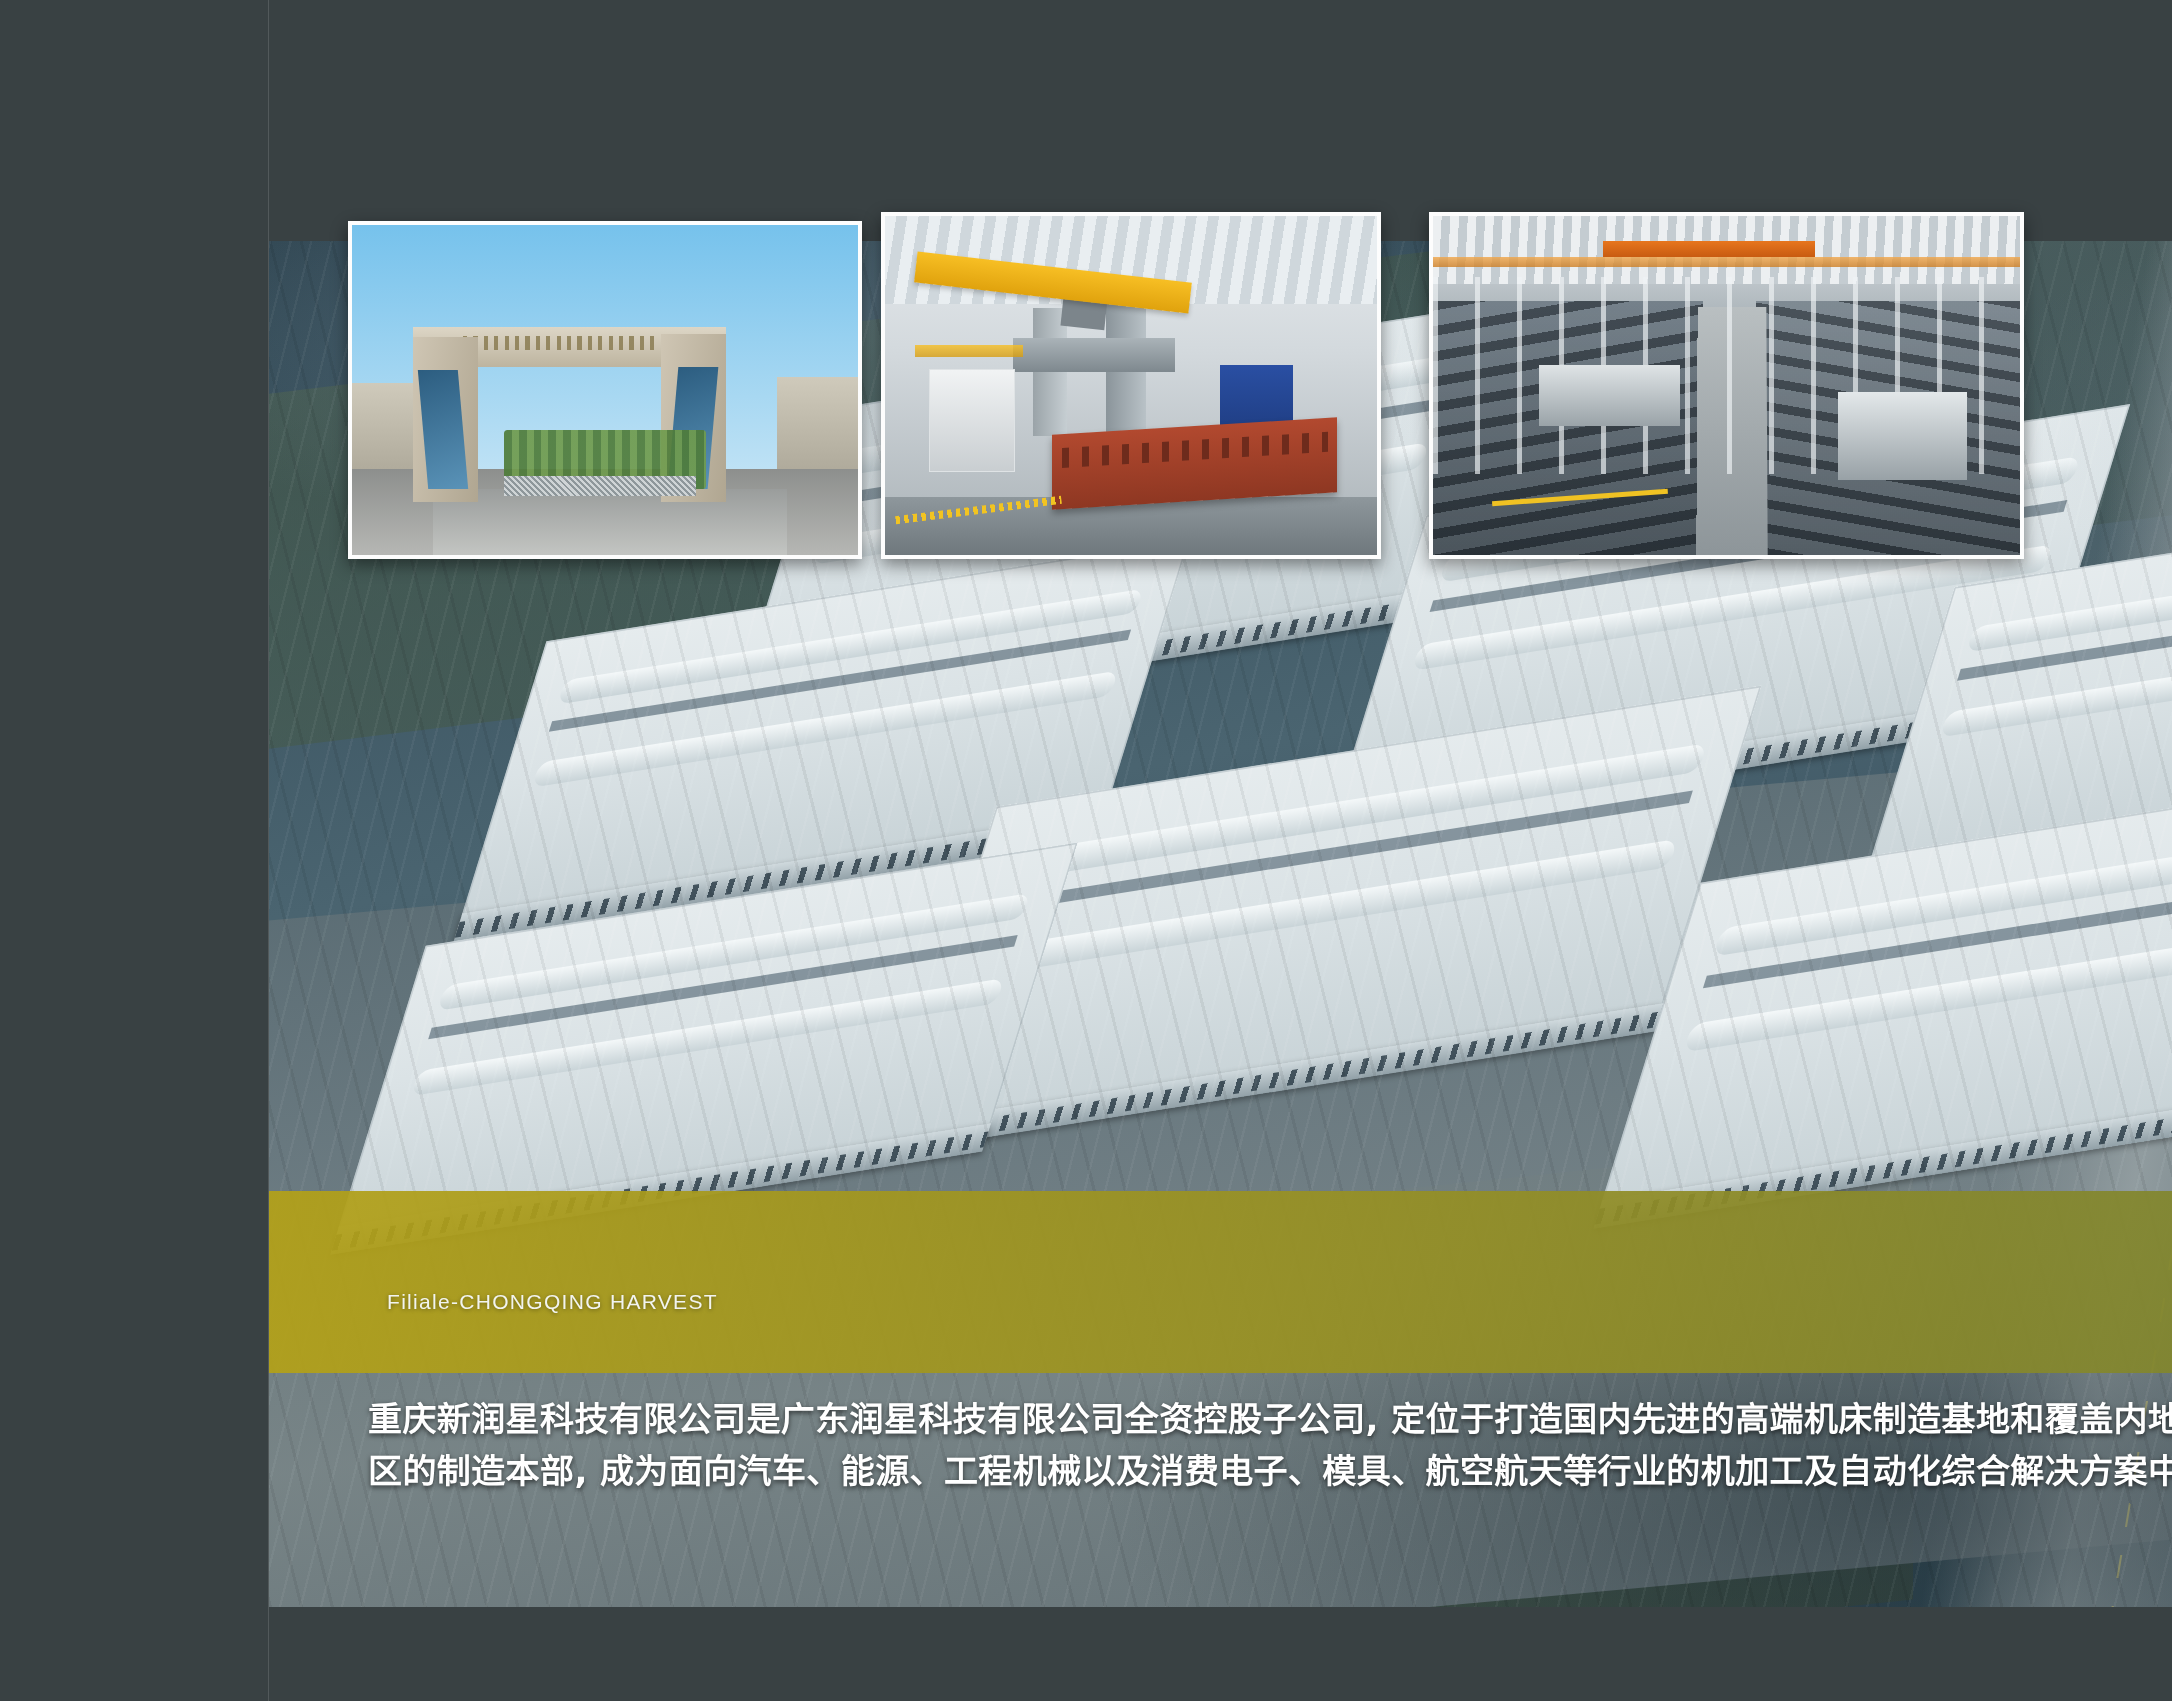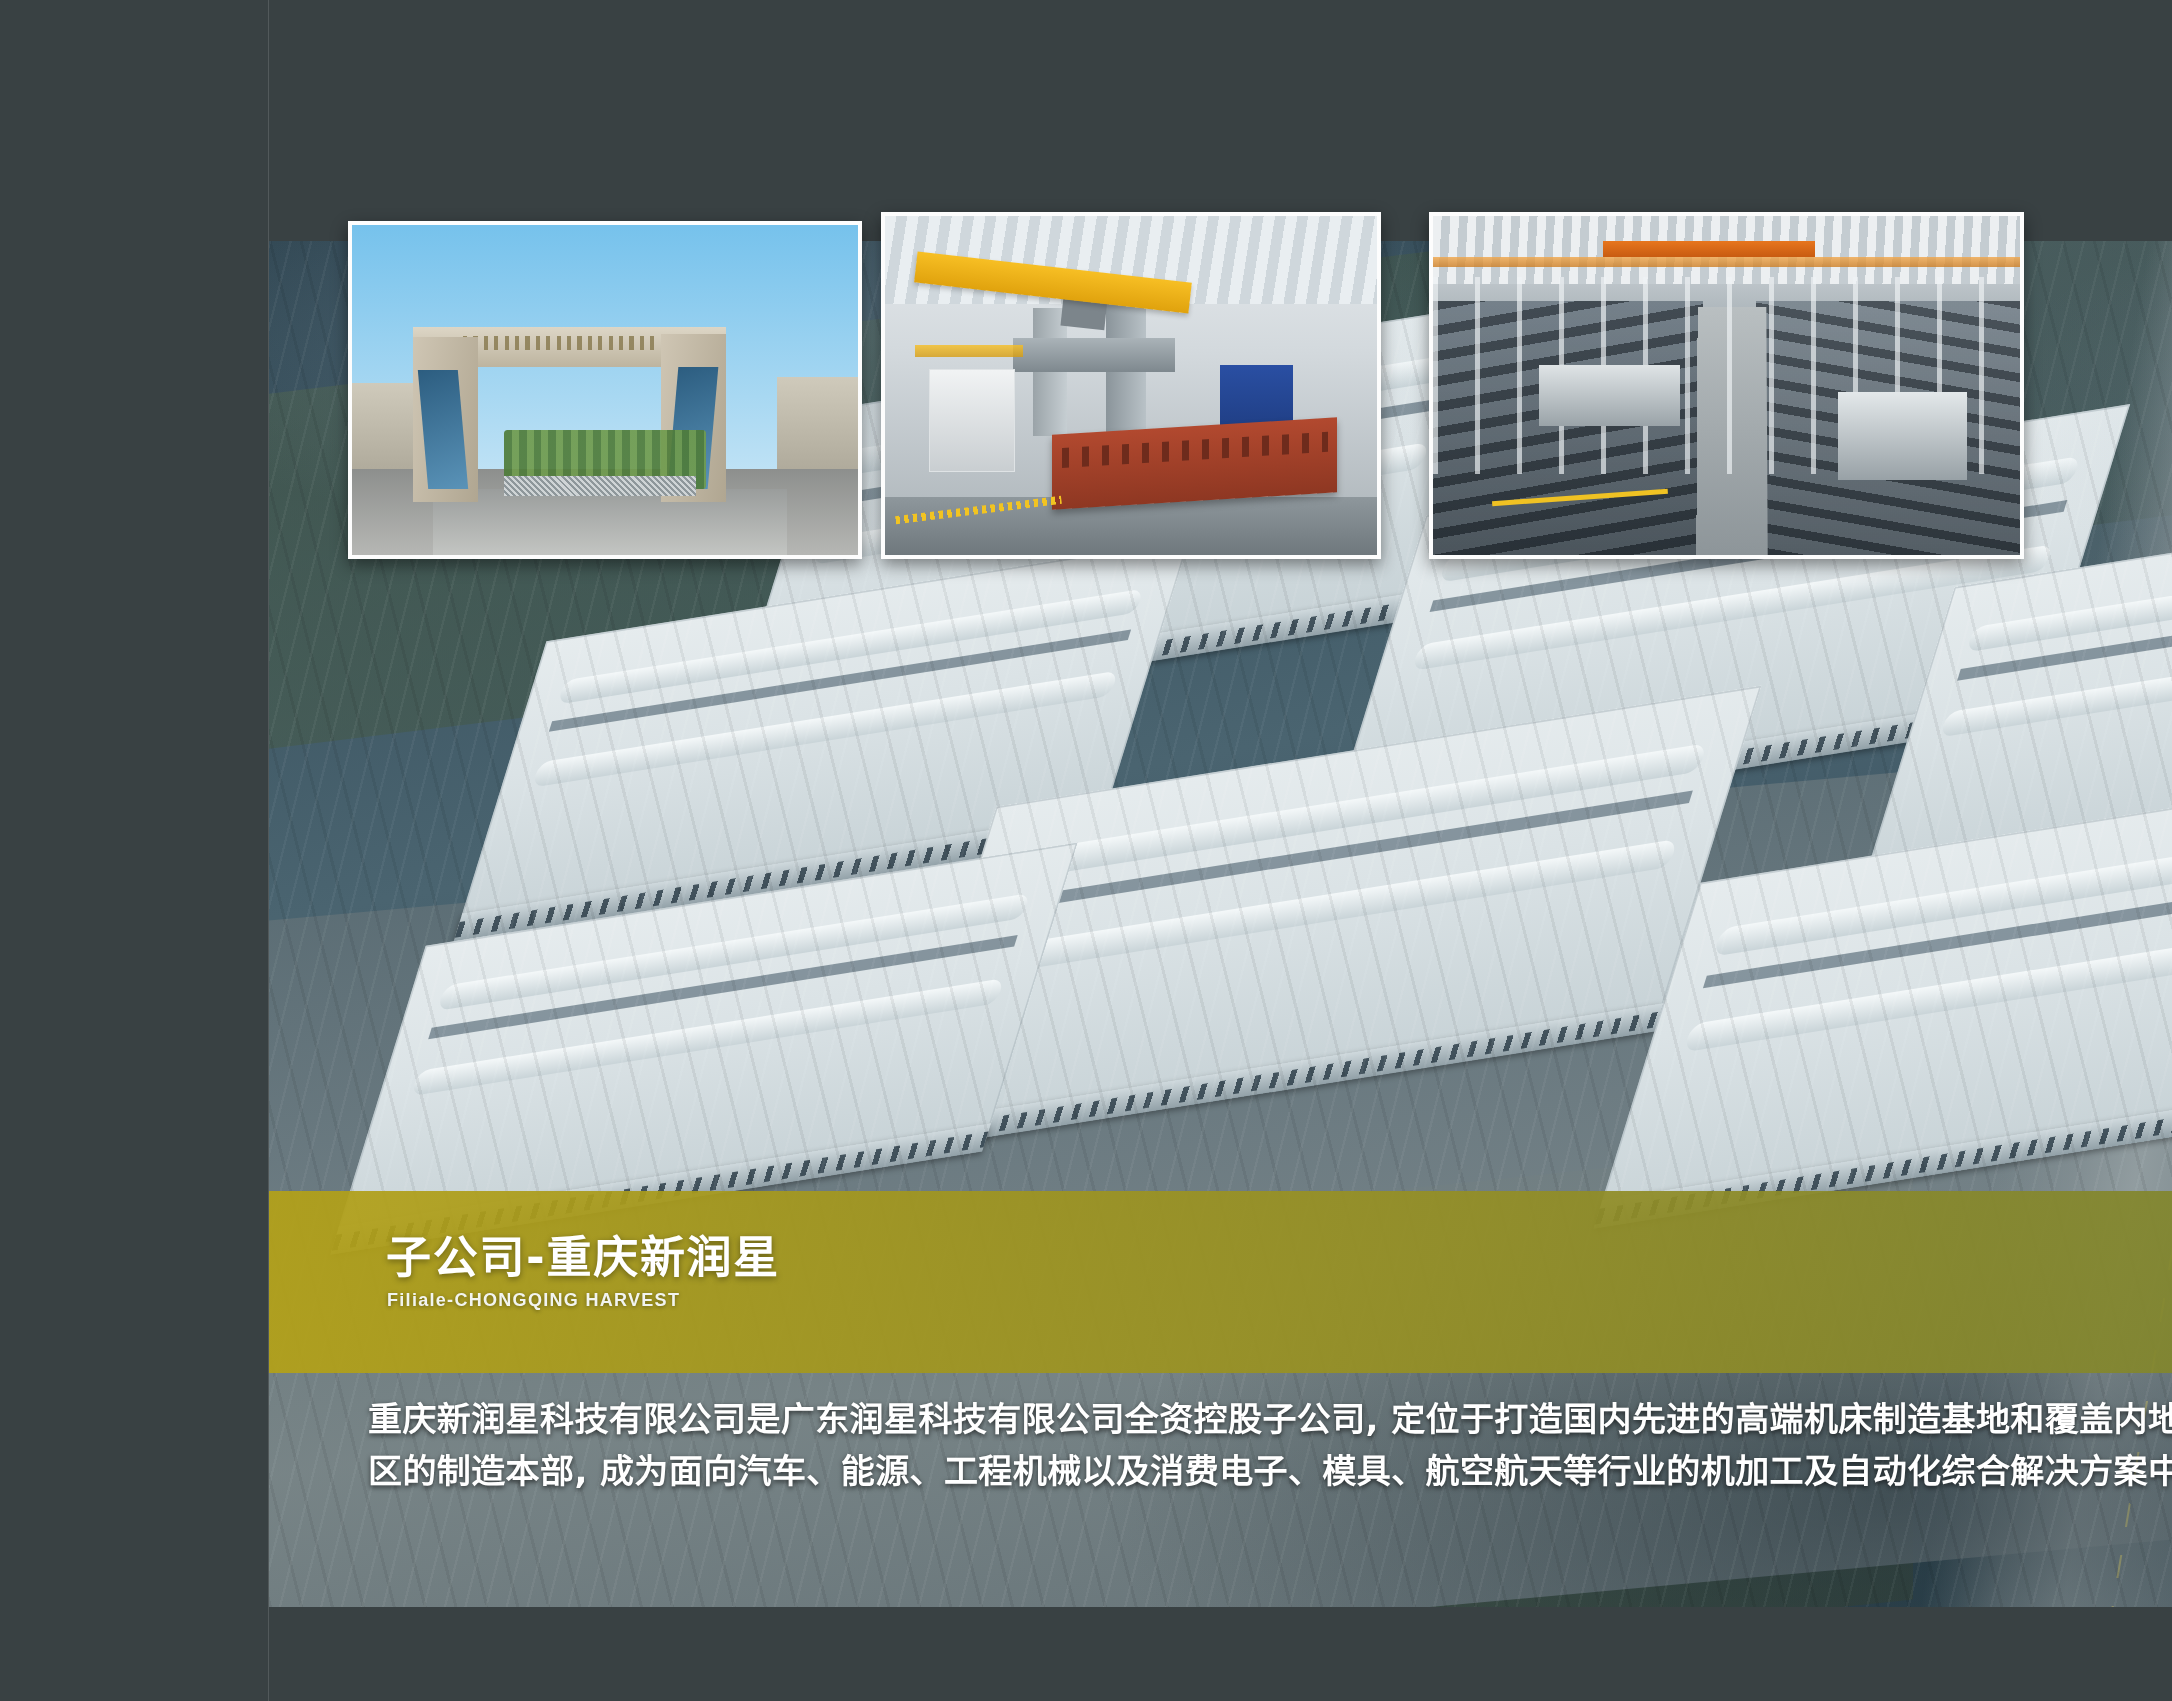--- a/index.html
+++ b/index.html
@@ -179,21 +179,21 @@
   }
   .banner-inner{position:absolute;left:269px;top:1191px;width:2103px;height:182px;}
   .banner-cn{
     position:absolute;left:117px;top:30px;
     font-size:45px;font-weight:800;color:#ffffff;letter-spacing:1.7px;
     text-shadow:0 2.2px 6px rgba(0,0,0,.4);
     font-family:"DejaVu Sans","Liberation Sans",sans-serif;
   }
   .banner-en{
     position:absolute;left:118px;top:99px;
-    font-size:18px;font-weight:700;color:#f2f4ef;letter-spacing:1.3px;
+    font-size:21px;font-weight:400;color:#f2f4ef;letter-spacing:1.3px;
     text-shadow:0 1.3px 4.3px rgba(0,0,0,.4);
   }
 
   
   .body-copy{
     position:absolute;left:368px;top:1394px;width:2007px;
     font-size:34px;line-height:1.52;font-weight:700;color:#ffffff;
     letter-spacing:0.4px;
     text-shadow:0 1.7px 5.2px rgba(0,0,0,.65);
     font-family:"DejaVu Sans","Liberation Sans",sans-serif;
@@ -320,20 +320,19 @@
       <div class="t3-aisle"></div>
         <div class="t3-cols"></div>
       <div class="t3-mach"></div>
         <div class="t3-mach2"></div>
       <div class="t3-yellow"></div>
     </div>
   </div>
 
   <div class="banner"></div>
   <div class="banner-inner">
-    <div class="banner-cn">子公司-重庆新润星</div>
     <div class="banner-en">Filiale-CHONGQING HARVEST</div>
   </div>
 
   <div class="body-copy">重庆新润星科技有限公司是广东润星科技有限公司全资控股子公司, 定位于打造国内先进的高端机床制造基地和覆盖内地重要工业地区的制造本部, 成为面向汽车、能源、工程机械以及消费电子、模具、航空航天等行业的机加工及自动化综合解决方案中心。</div>
 
 </div>
 
 
 </body></html>

